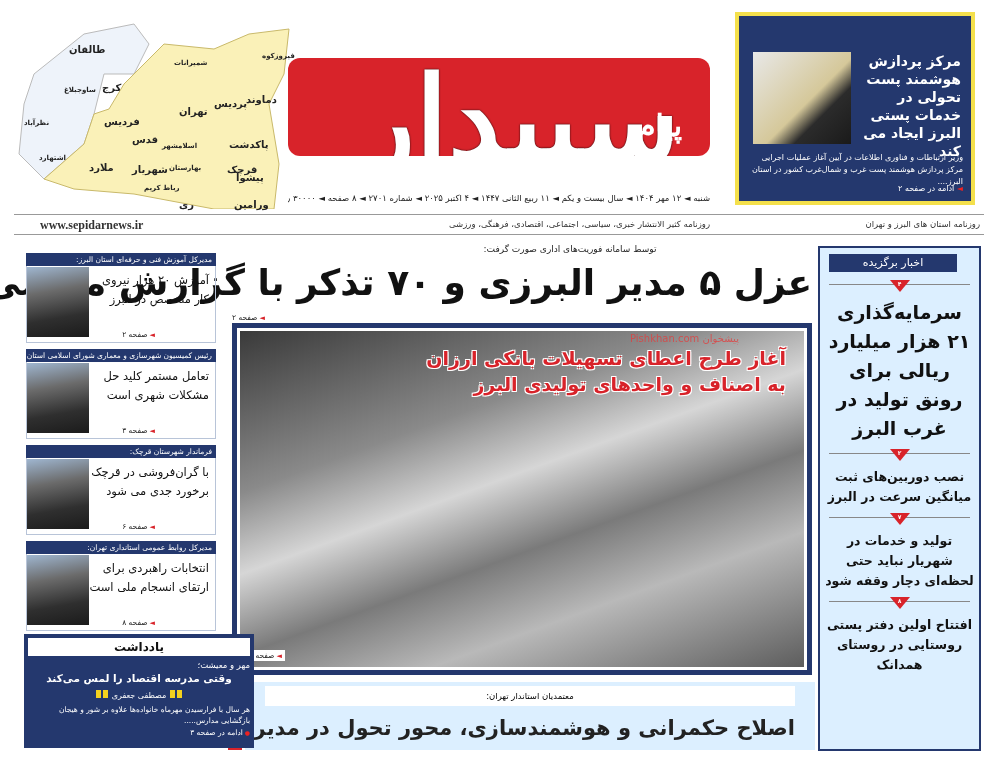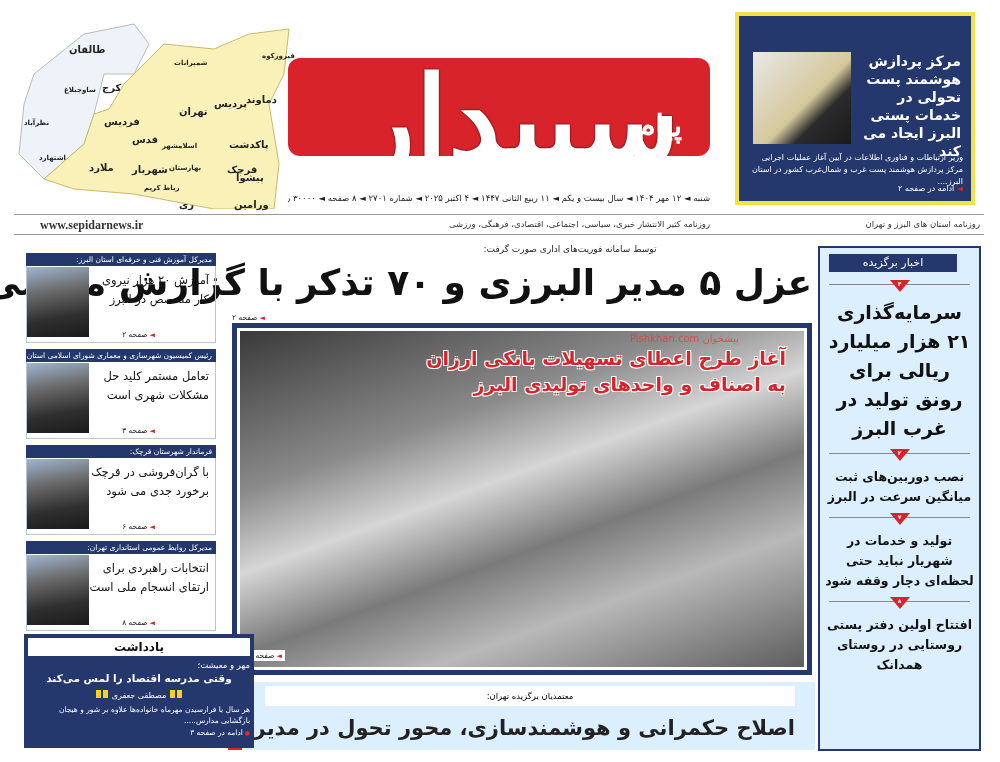--- a/index.html
+++ b/index.html
@@ -133,21 +133,21 @@
       <div>آغاز طرح اعطای تسهیلات بانکی ارزان</div>
       <div>به اصناف و واحدهای تولیدی البرز</div>
     </div>
     <div class="pref pg-ref">صفحه ۲</div>
   </div>
 </div>
 <div class="abs wm">پیشخوان Pishkhan.com</div>
 
 <div class="abs band-tag">صفحه ۵ ◄</div>
 <div class="abs band">
-  <div class="kick">معتمدیان برگزیده تهران:</div>
+  <div class="kick">معتمدیان استاندار تهران:</div>
   <div class="head">اصلاح حکمرانی و هوشمندسازی، محور تحول در مدیریت استان تهران است</div>
 </div>
 
 <div class="abs picks">
   <div class="title">اخبار برگزیده</div>
   <div id="picks-list">
       <div class="pick-sep">
         <span></span>
         <b>۴</b>
       </div>

